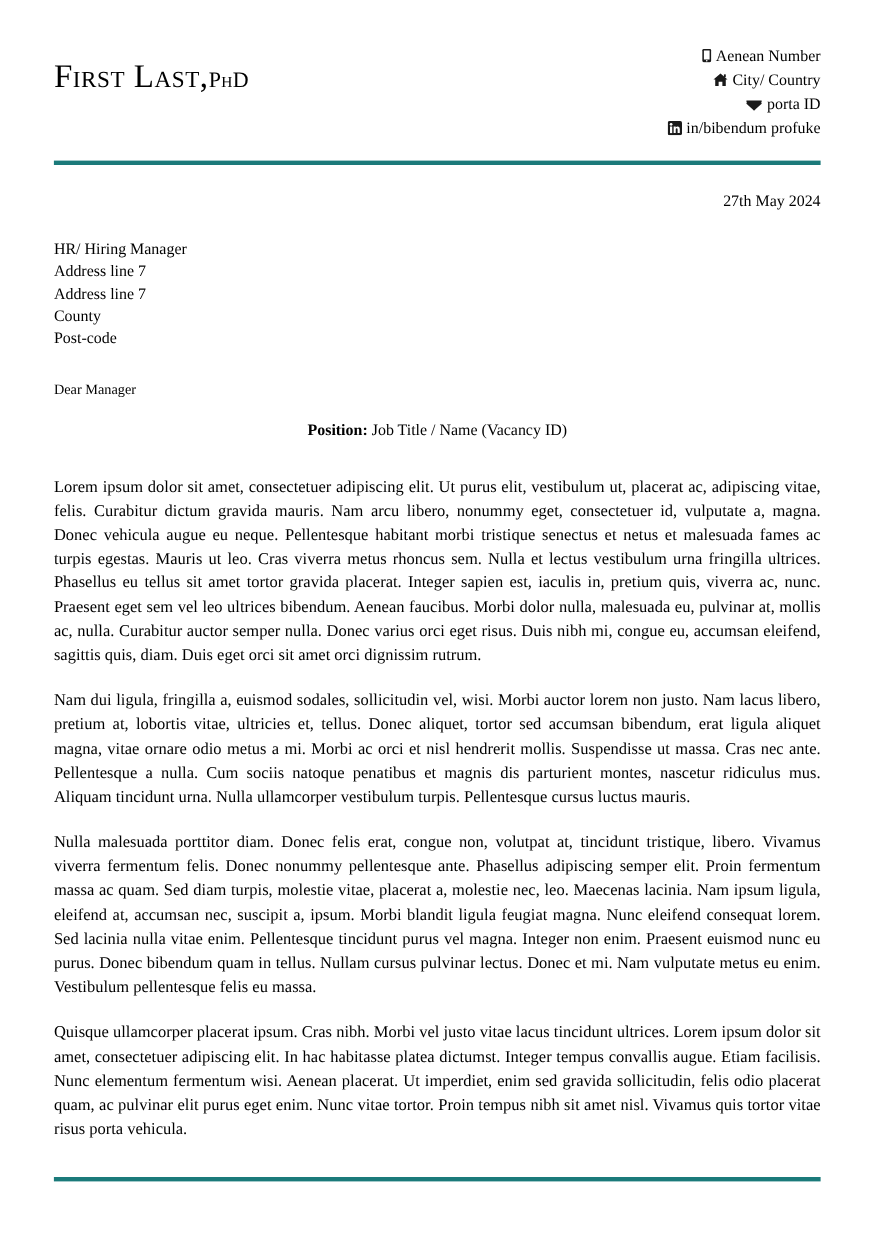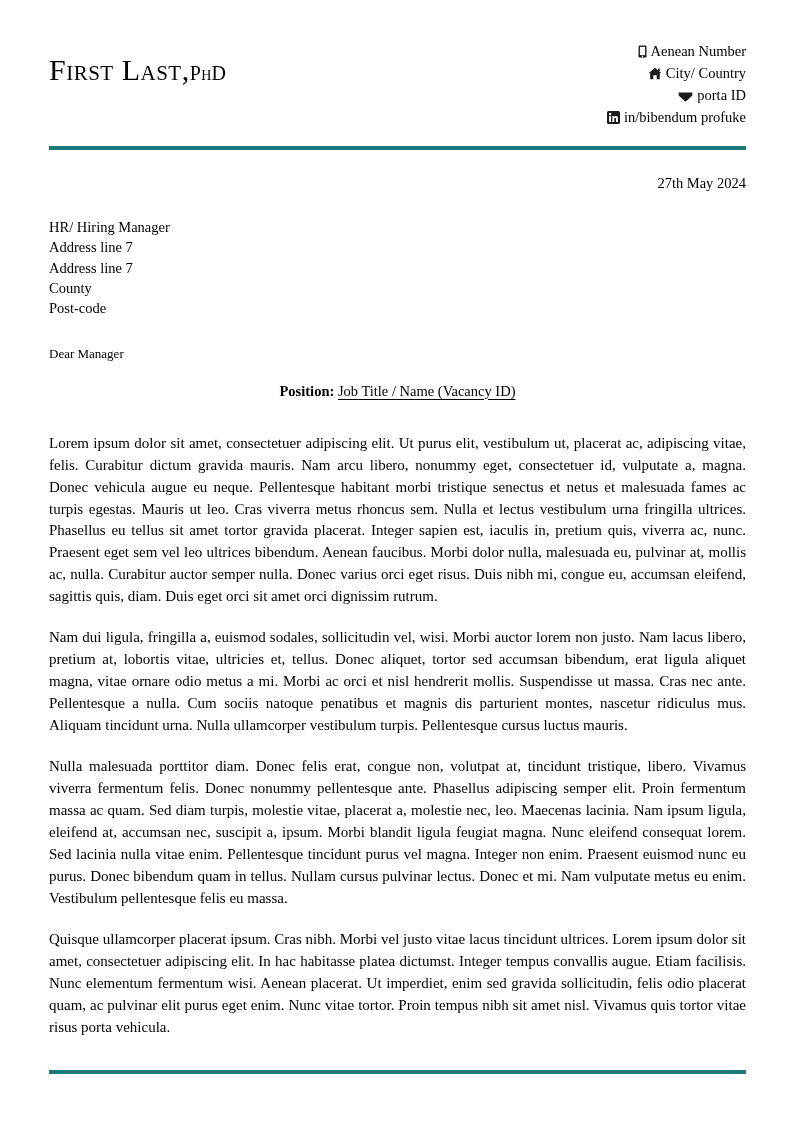--- a/index.html
+++ b/index.html
@@ -128,21 +128,20 @@
     margin-top: 21px;
     text-align: center;
     font-size: 14.5px;
   }
 
   .position .position-label {
     font-weight: bold;
   }
 
   .position .position-value {
-    text-decoration: underline;
     text-underline-offset: 2.5px;
     text-align: center;
   }
 
   
   .body-text {
     margin-top: 33px;
     font-size: 15px;
   }
 

